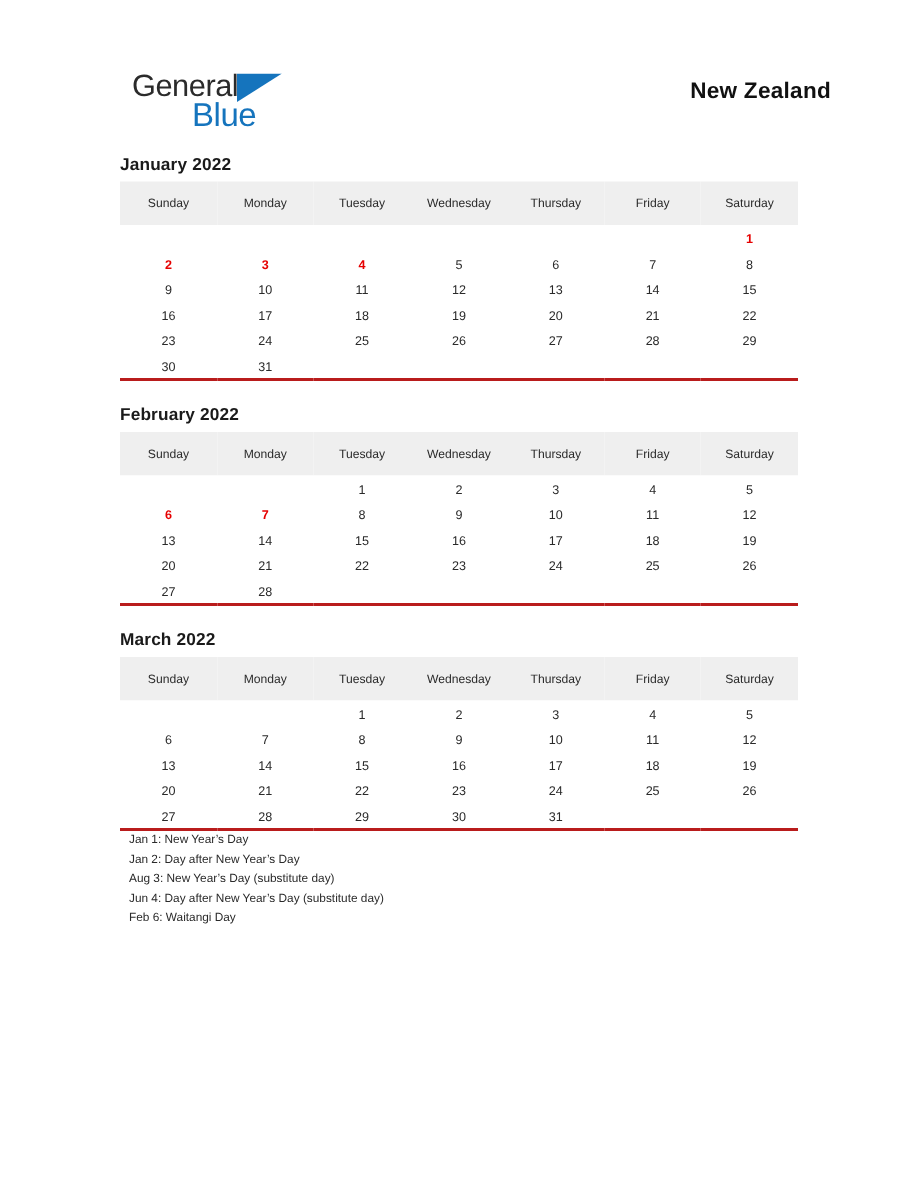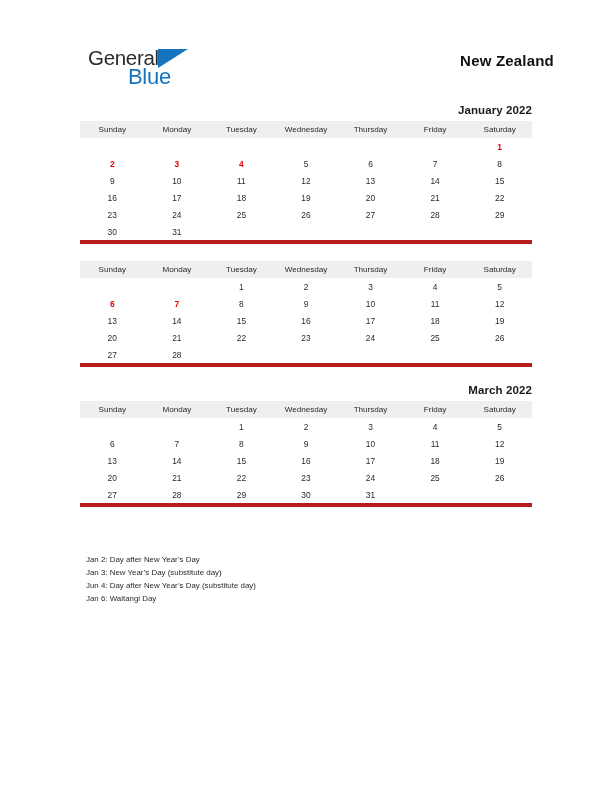--- a/index.html
+++ b/index.html
@@ -75,59 +75,59 @@
     position: absolute;
     left: 80px;
     top: 104px;
     width: 452px;
   }
   .month-block {
     width: 452px;
     margin-bottom: 17px;
   }
   .month-title {
-    text-align: right;
+    text-align: left;
     font-size: 11.5px;
     font-weight: bold;
     color: #1a1a1a;
     padding-bottom: 5px;
     letter-spacing: 0.1px;
   }
   table.cal {
     border-collapse: collapse;
     width: 452px;
     table-layout: fixed;
   }
   table.cal th {
     background: #efefef;
     font-size: 8.1px;
     font-weight: normal;
     color: #2a2a2a;
-    height: 17px;
+    height: 29px;
     text-align: center;
     vertical-align: middle;
     border: none;
     padding: 0;
   }
   table.cal td {
     font-size: 8.4px;
     color: #2a2a2a;
     height: 17px;
     text-align: center;
     vertical-align: middle;
     border: none;
     padding: 0;
     background: #ffffff;
   }
   table.cal td.holiday {
     color: #e60000;
     font-weight: bold;
   }
   table.cal tr.last-row td {
-    border-bottom: 4px solid #b91c1c;
+    border-bottom: 2px solid #b91c1c;
   }
 
   
   .notes {
     position: absolute;
     left: 86px;
     top: 553px;
     width: 400px;
   }
   .note-line {
@@ -222,20 +222,21 @@
             <td></td>
             <td></td>
             <td></td>
             <td></td>
             <td></td>
           </tr>
         </tbody>
       </table>
     </div>
     <div class="month-block">
+      <div class="month-title">February 2022</div>
       <table class="cal">
         <thead>
           <tr>
             <th>Sunday</th>
             <th>Monday</th>
             <th>Tuesday</th>
             <th>Wednesday</th>
             <th>Thursday</th>
             <th>Friday</th>
             <th>Saturday</th>
@@ -349,17 +350,18 @@
             <td>31</td>
             <td></td>
             <td></td>
           </tr>
         </tbody>
       </table>
     </div>
   </div>
 
 <div class="notes">
+    <div class="note-line">Jan 1: New Year’s Day</div>
     <div class="note-line">Jan 2: Day after New Year’s Day</div>
-    <div class="note-line">Jan 3: New Year’s Day (substitute day)</div>
+    <div class="note-line">Aug 3: New Year’s Day (substitute day)</div>
     <div class="note-line">Jun 4: Day after New Year’s Day (substitute day)</div>
-    <div class="note-line">Jan 6: Waitangi Day</div>
+    <div class="note-line">Feb 6: Waitangi Day</div>
   </div>
 
 </body></html>

